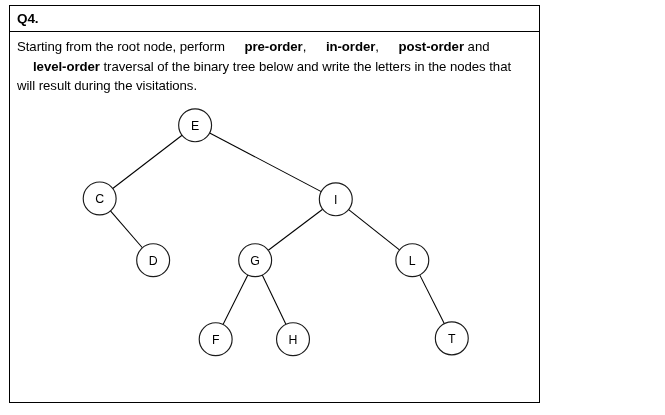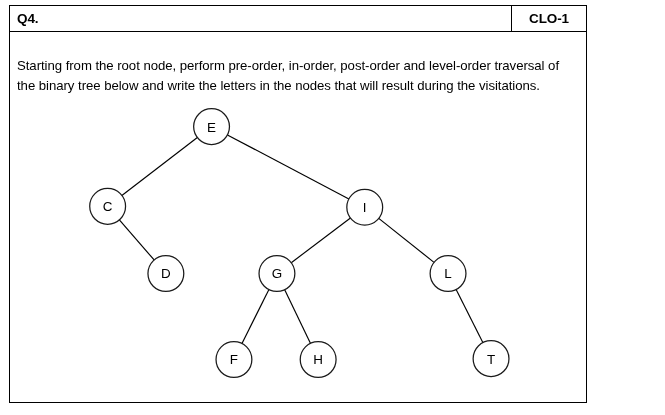--- a/index.html
+++ b/index.html
@@ -13,27 +13,26 @@
     font-family: "Liberation Sans", sans-serif;
     color: #000000;
     overflow: hidden;
     position: relative;
   }
 
   #question-card {
     position: absolute;
     left: 9px;
     top: 5px;
-    width: 578px;
+    width: 531px;
     height: 398px;
     box-sizing: border-box;
     border: 1.5px solid #000000;
     display: flex;
     flex-direction: column;
-    gap: 19px;
   }
 
   
   #header-row {
     display: flex;
     flex-direction: row;
     align-items: stretch;
     height: 25px;
     border-bottom: 1.5px solid #000000;
     flex: 0 0 auto;
@@ -71,21 +70,22 @@
   #instruction-block {
     position: absolute;
     left: 7px;
     top: 5px;
     right: 8px;
     font-size: 13.2px;
     line-height: 19.5px;
     letter-spacing: -0.05px;
   }
   #instruction-block b {
-    font-weight: normal;
+    font-weight: bold;
+    margin-left: 16px;
   }
 
   
   #tree-canvas {
     position: absolute;
     left: 0;
     top: 0;
     width: 100%;
     height: 100%;
   }
@@ -109,21 +109,20 @@
 </style>
 </head>
 <body>
 
 <div id="question-card">
 
   <div id="header-row">
     <div class="header-cell" id="header-title-cell">
       <span>Q4.</span>
     </div>
-    <div class="header-cell" id="header-clo-cell">CLO-1</div>
   </div>
 
   <div id="body-area">
     <div id="instruction-block"><span>Starting from the root node, perform </span><b>pre-order</b><span>, </span><b>in-order</b><span>, </span><b>post-order</b><span> and </span><b>level-order</b><span> traversal of the binary tree below and write the letters in the nodes that will result during the visitations.</span></div>
     <svg id="tree-canvas" viewBox="0 0 643 371" preserveAspectRatio="xMidYMid meet">
       <g id="edge-layer">
           <line x1="209.13227715332573" y1="86.17437356339664" x2="124.86772284667428" y2="150.82562643660336" class="tree-edge"></line>
           <line x1="242.69836444763965" y1="83.31492865665244" x2="378.3016355523604" y2="154.68507134334754" class="tree-edge"></line>
           <line x1="122.09861076835683" y1="178.11378165579634" x2="160.90138923164315" y2="222.88621834420366" class="tree-edge"></line>
           <line x1="380.0391726213808" y1="176.05205332671244" x2="313.9608273786192" y2="225.94794667328756" class="tree-edge"></line>

